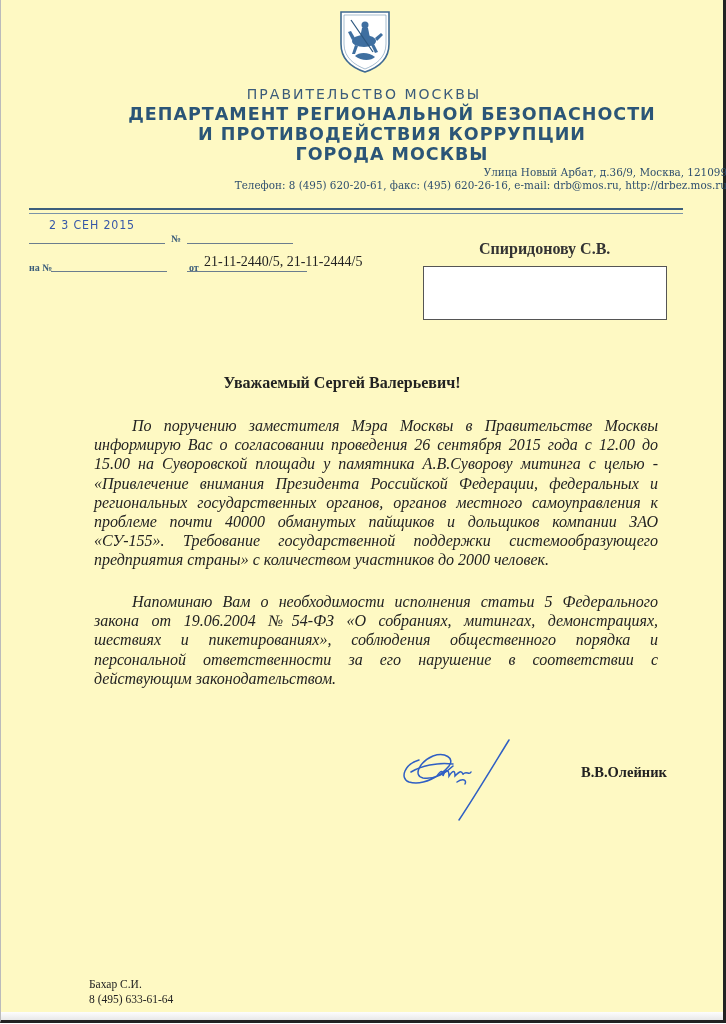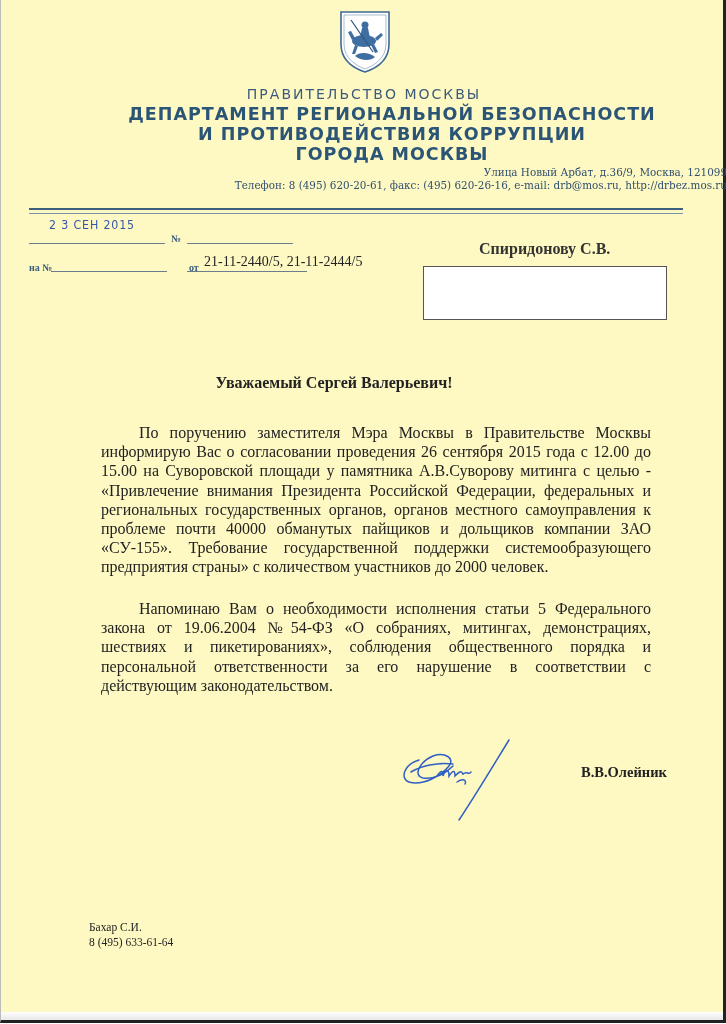--- a/index.html
+++ b/index.html
@@ -49,40 +49,40 @@
   .ot-label { position: absolute; left: 188px; top: 262px; font-size: 10px; font-weight: bold; color: #3a5c7a; text-align: right; }
   .ot-line { position: absolute; left: 186px; top: 271px; width: 120px; height: 1px; background: #6b7d8e; }
 
   .addressee { position: absolute; left: 478px; top: 240px; font-size: 16px; font-weight: bold; color: #333; }
   .address-box {
     position: absolute; left: 422px; top: 266px; width: 242px; height: 52px;
     border: 1px solid #555; background: #fff;
   }
 
   .salutation {
-    position: absolute; top: 374px; left: 8px; width: 650px; text-align: center;
+    position: absolute; top: 374px; left: 16px; width: 650px; text-align: center;
     font-size: 16px; font-weight: bold; color: #222;
   }
   .body-text {
     position: absolute; left: 88px; width: 574px; font-size: 16px;
     line-height: 19.2px; text-align: justify; color: #222;
   }
   .p1 { top: 411px; }
   .p2 { top: 587px; }
-  .body-text p { margin: 12px; text-indent: 38px; }
+  .body-text p { margin: 5px; text-indent: 38px; font-style: italic; }
 
   .sign-title {
     position: absolute; left: 88px; top: 744px; font-size: 14.5px; font-weight: bold;
     line-height: 20px; color: #222;
   }
   .signature { position: absolute; left: 396px; top: 736px; width: 130px; height: 90px; }
   .signer { position: absolute; left: 580px; top: 764px; font-size: 14.5px; font-weight: bold; color: #222; }
 
   .executor {
-    position: absolute; left: 88px; top: 920px; font-size: 11.5px; line-height: 15px; color: #222;
+    position: absolute; left: 88px; top: 977px; font-size: 11.5px; line-height: 15px; color: #222;
   }
   .bottom-noise { position: absolute; left: 0; top: 1012px; width: 722px; height: 8px; background: linear-gradient(#fdfdfd, #e8e8e8); }
 </style>
 </head>
 <body>
 
 <div class="page">
 
   <svg class="emblem" viewBox="0 0 56 66">
     <path d="M4 4 H52 V36 C52 52 40 60 28 64 C16 60 4 52 4 36 Z" fill="#ffffff" stroke="#3f6a92" stroke-width="1.6"></path>

